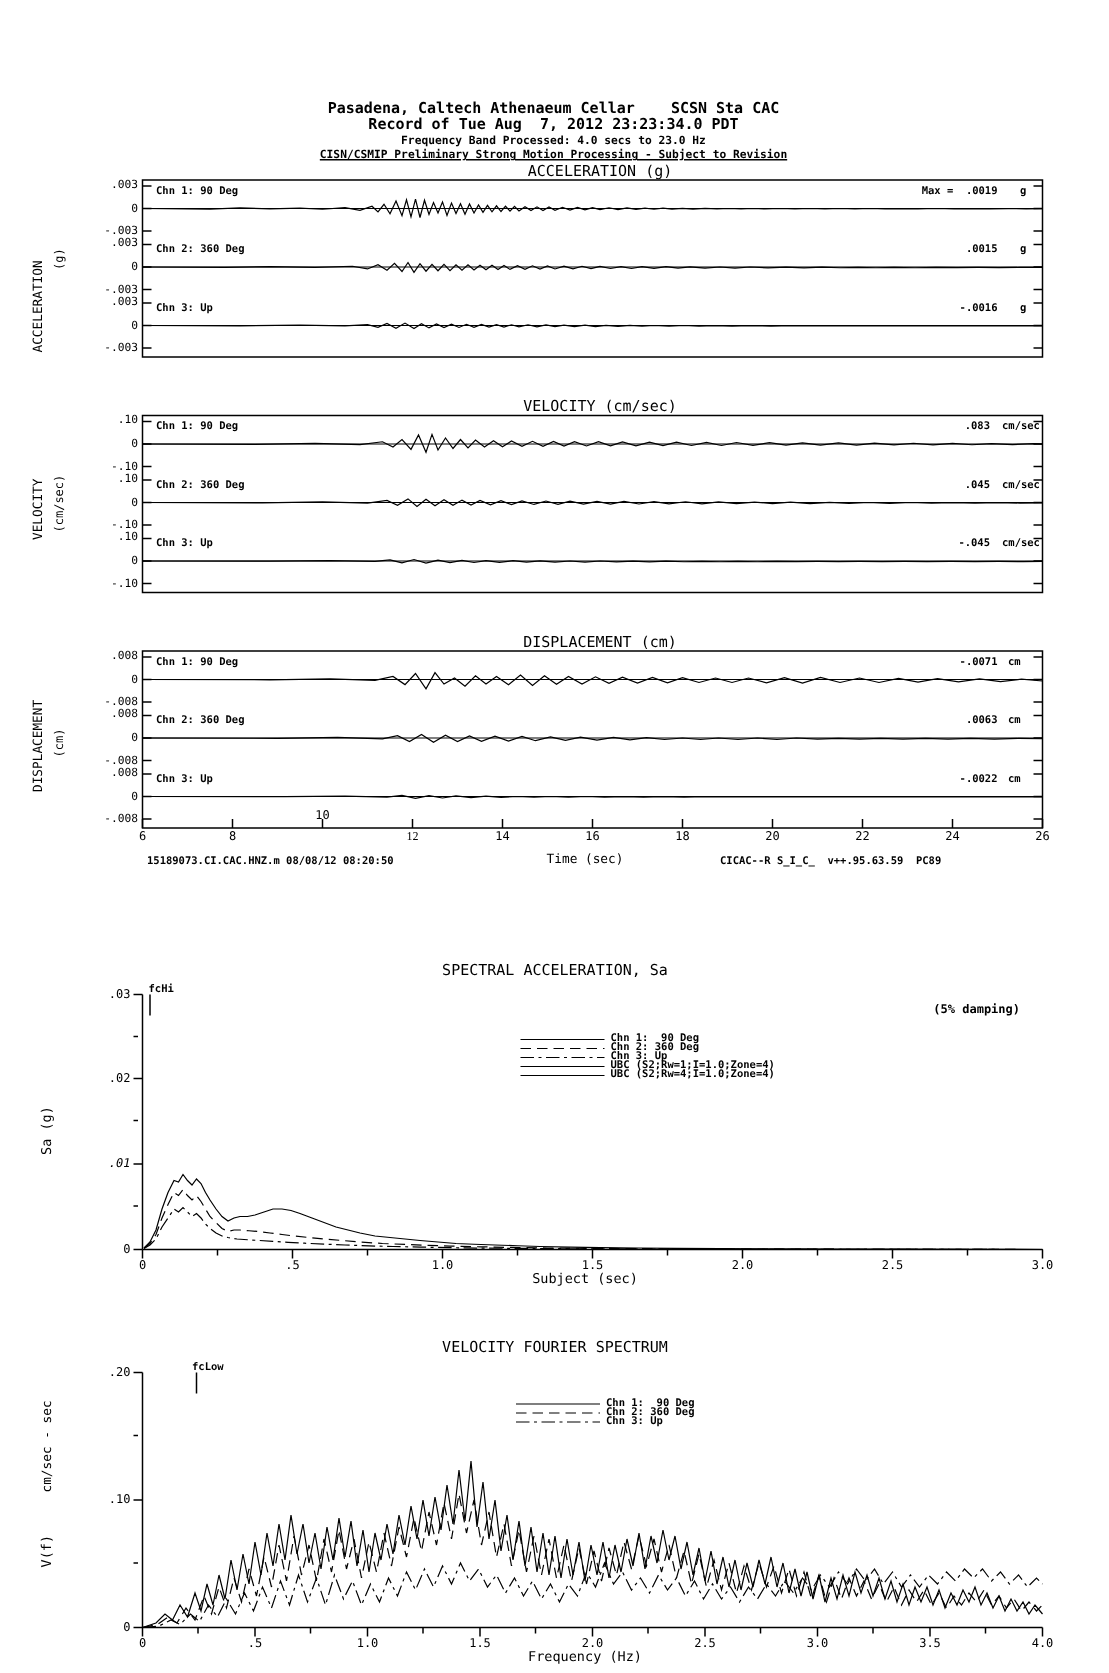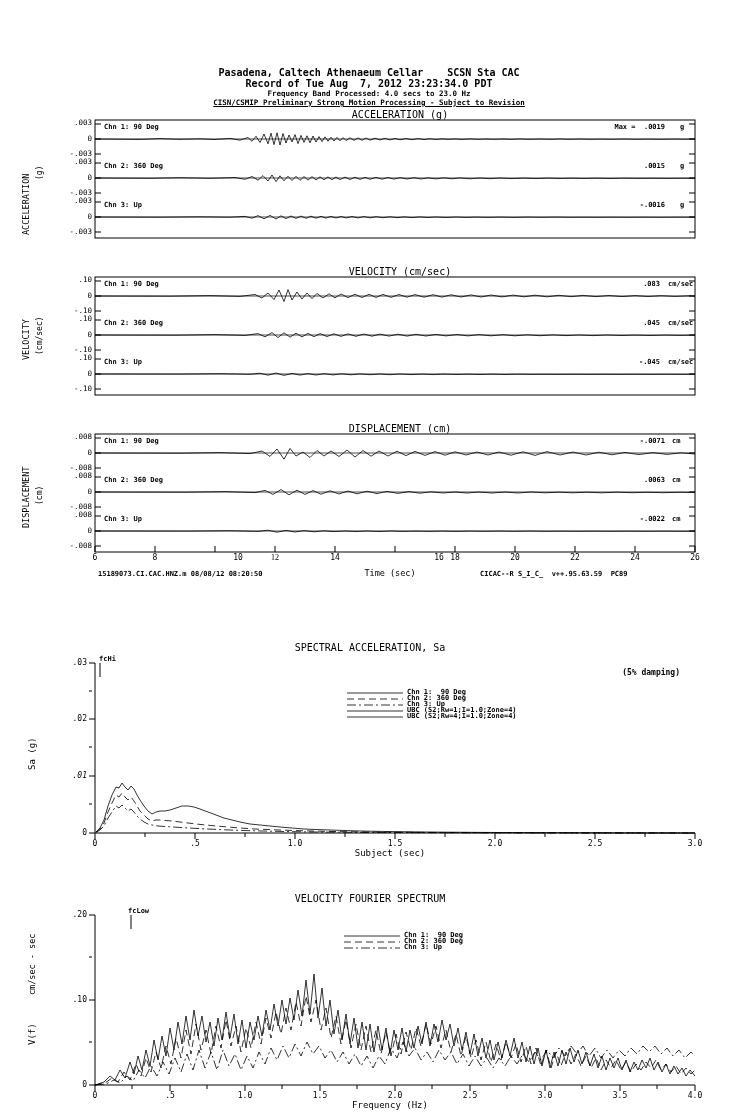--- a/index.html
+++ b/index.html
@@ -205,24 +205,24 @@
 
   <div class="txt r" style="left:665px;top:438px;font-size:7px;font-weight:bold;">-.0071</div>
   <div class="txt" style="left:672px;top:438px;font-size:7px;font-weight:bold;">cm</div>
   <div class="txt r" style="left:665px;top:477px;font-size:7px;font-weight:bold;">.0063</div>
   <div class="txt" style="left:672px;top:477px;font-size:7px;font-weight:bold;">cm</div>
   <div class="txt r" style="left:665px;top:516px;font-size:7px;font-weight:bold;">-.0022</div>
   <div class="txt" style="left:672px;top:516px;font-size:7px;font-weight:bold;">cm</div>
 
   <div class="txt c" style="left:95px;top:554px;font-size:8px;">6</div>
   <div class="txt c" style="left:155px;top:554px;font-size:8px;">8</div>
-  <div class="txt c" style="left:215px;top:554px;font-size:8px;margin-left:23px;">10</div>
+  <div class="txt c" style="left:215px;top:540px;font-size:8px;">10</div>
   <div class="txt c" style="left:275px;top:554px;font-size:8px;font-family:Liberation Serif, serif;">12</div>
   <div class="txt c" style="left:335px;top:554px;font-size:8px;">14</div>
-  <div class="txt c" style="left:395px;top:554px;font-size:8px;margin-left:44px;">16</div>
+  <div class="txt c" style="left:395px;top:554px;font-size:8px;">16</div>
   <div class="txt c" style="left:455px;top:554px;font-size:8px;">18</div>
   <div class="txt c" style="left:515px;top:554px;font-size:8px;">20</div>
   <div class="txt c" style="left:575px;top:554px;font-size:8px;">22</div>
   <div class="txt c" style="left:635px;top:554px;font-size:8px;">24</div>
   <div class="txt c" style="left:695px;top:554px;font-size:8px;">26</div>
 
   <div class="txt" style="left:98px;top:571px;font-size:7px;font-weight:bold;">15189073.CI.CAC.HNZ.m 08/08/12 08:20:50</div>
   <div class="txt c" style="left:390px;top:569px;font-size:8.5px;">Time (sec)</div>
   <div class="txt" style="left:480px;top:571px;font-size:7px;font-weight:bold;">CICAC--R S_I_C_  v++.95.63.59  PC89</div>
 

